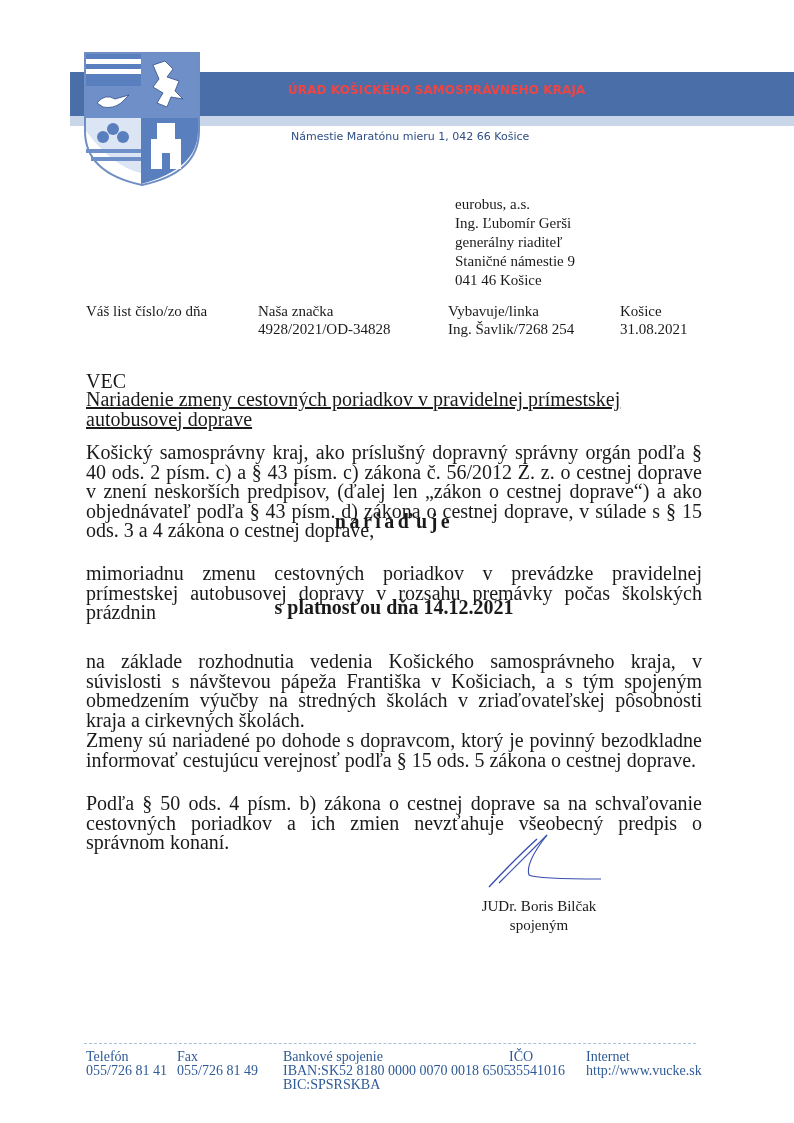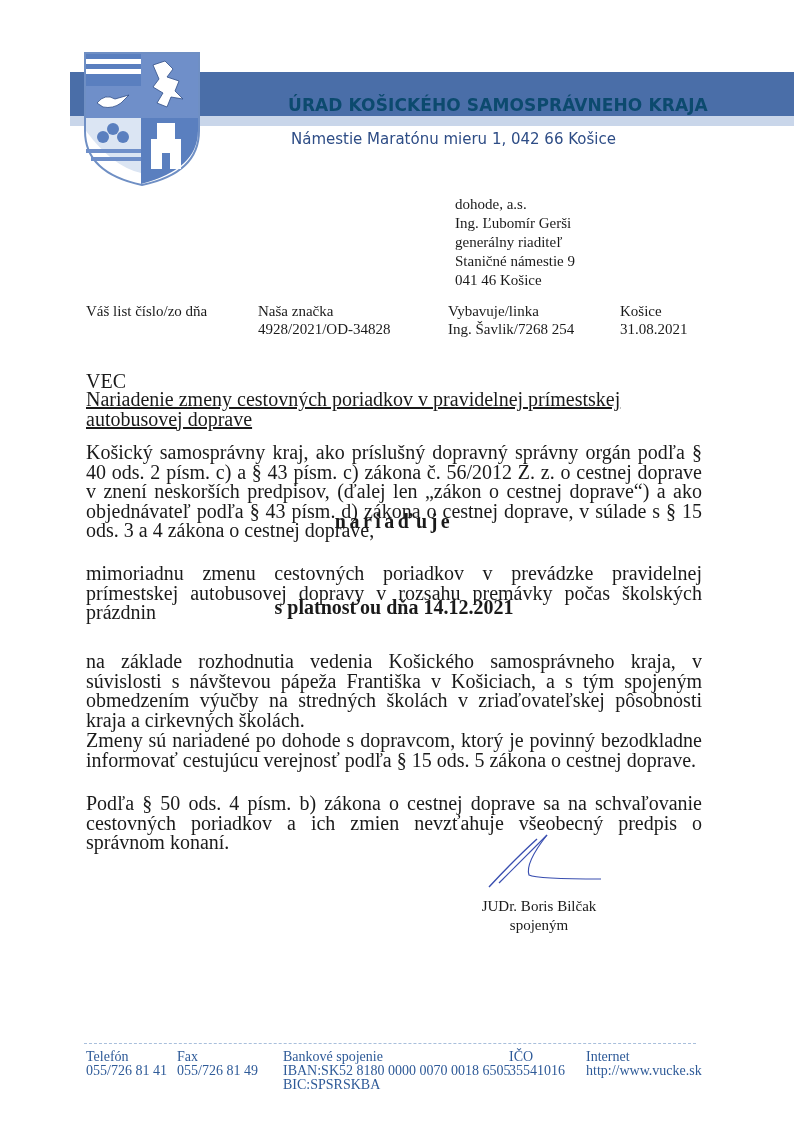--- a/index.html
+++ b/index.html
@@ -2,24 +2,24 @@
 <html><head>
 <meta charset="utf-8">
 <style>
   html, body { margin: 0; padding: 0; background: #ffffff; }
   body { width: 794px; height: 1123px; position: relative; overflow: hidden;
          font-family: "Liberation Serif", serif; color: #1a1a1a; }
 
   
   .band-dark { position: absolute; left: 70px; top: 72px; width: 724px; height: 44px; background: #4a6ea8; }
   .band-light { position: absolute; left: 70px; top: 116px; width: 724px; height: 10px; background: #c9d6ea; }
-  .org-title { position: absolute; left: 288px; top: 83px; color: #0c4a6e; font-family: "DejaVu Sans", sans-serif;
-               font-size: 17px; font-weight: bold; letter-spacing: 0.1px; margin-top: 12px; }
+  .org-title { position: absolute; left: 288px; top: 83px; color: #ef4444; font-family: "DejaVu Sans", sans-serif;
+               font-size: 12px; font-weight: bold; letter-spacing: 0.1px; }
   .org-address { position: absolute; left: 291px; top: 130px; color: #2e4d86; font-family: "DejaVu Sans", sans-serif;
-                 font-size: 15px; }
+                 font-size: 11px; }
 
   
   .coat { position: absolute; left: 83px; top: 51px; width: 118px; height: 136px; }
 
   
   .recipient { position: absolute; left: 455px; top: 195px; font-size: 15px; line-height: 19px; }
   .recipient div { white-space: nowrap; }
 
   
   .ref { position: absolute; top: 302px; font-size: 15px; line-height: 18px; white-space: nowrap; }
@@ -78,21 +78,21 @@
   <path d="M58 67 H115 V80 Q115 118 58 133 Z" fill="#5a7fbf"></path>
   <rect x="74" y="72" width="18" height="16" fill="#ffffff"></rect>
   <rect x="68" y="88" width="30" height="30" fill="#ffffff"></rect>
   <rect x="79" y="102" width="8" height="16" fill="#5a7fbf"></rect>
 </svg>
 
 <div class="org-title">ÚRAD KOŠICKÉHO SAMOSPRÁVNEHO KRAJA</div>
 <div class="org-address">Námestie Maratónu mieru 1, 042 66 Košice</div>
 
 <div class="recipient">
-  <div>dohode, a.s.</div>
+  <div>eurobus, a.s.</div>
   <div>Ing. Ľubomír Gerši</div>
   <div>generálny riaditeľ</div>
   <div>Staničné námestie 9</div>
   <div>041 46  Košice</div>
 </div>
 
 <div class="ref ref-1">
   <div>Váš list číslo/zo dňa</div>
 </div>
 <div class="ref ref-2">

